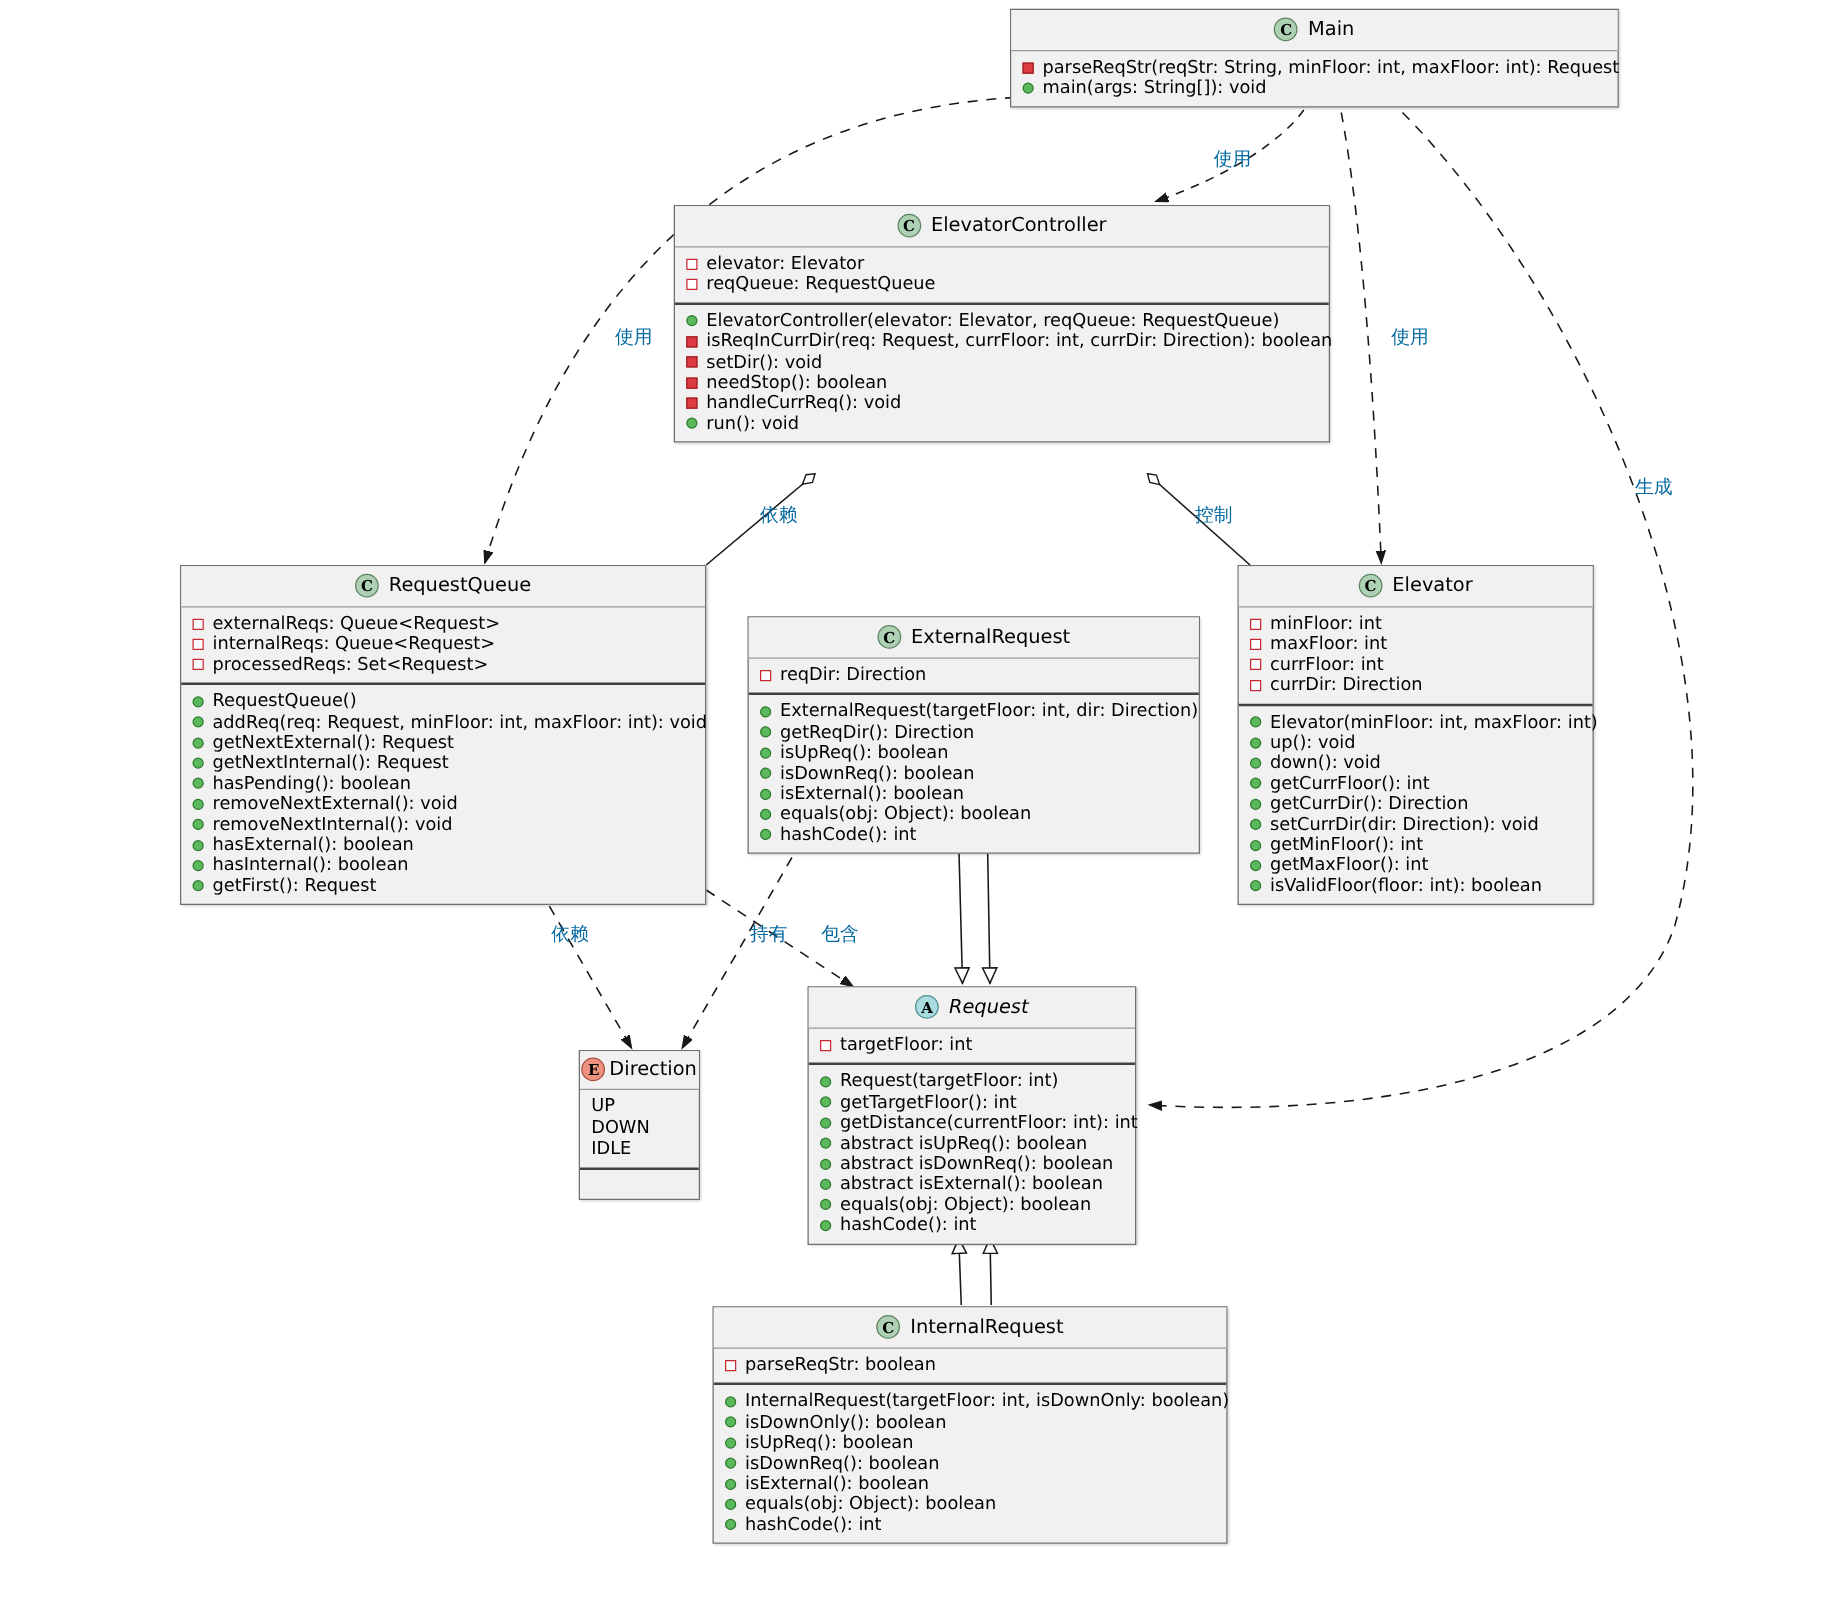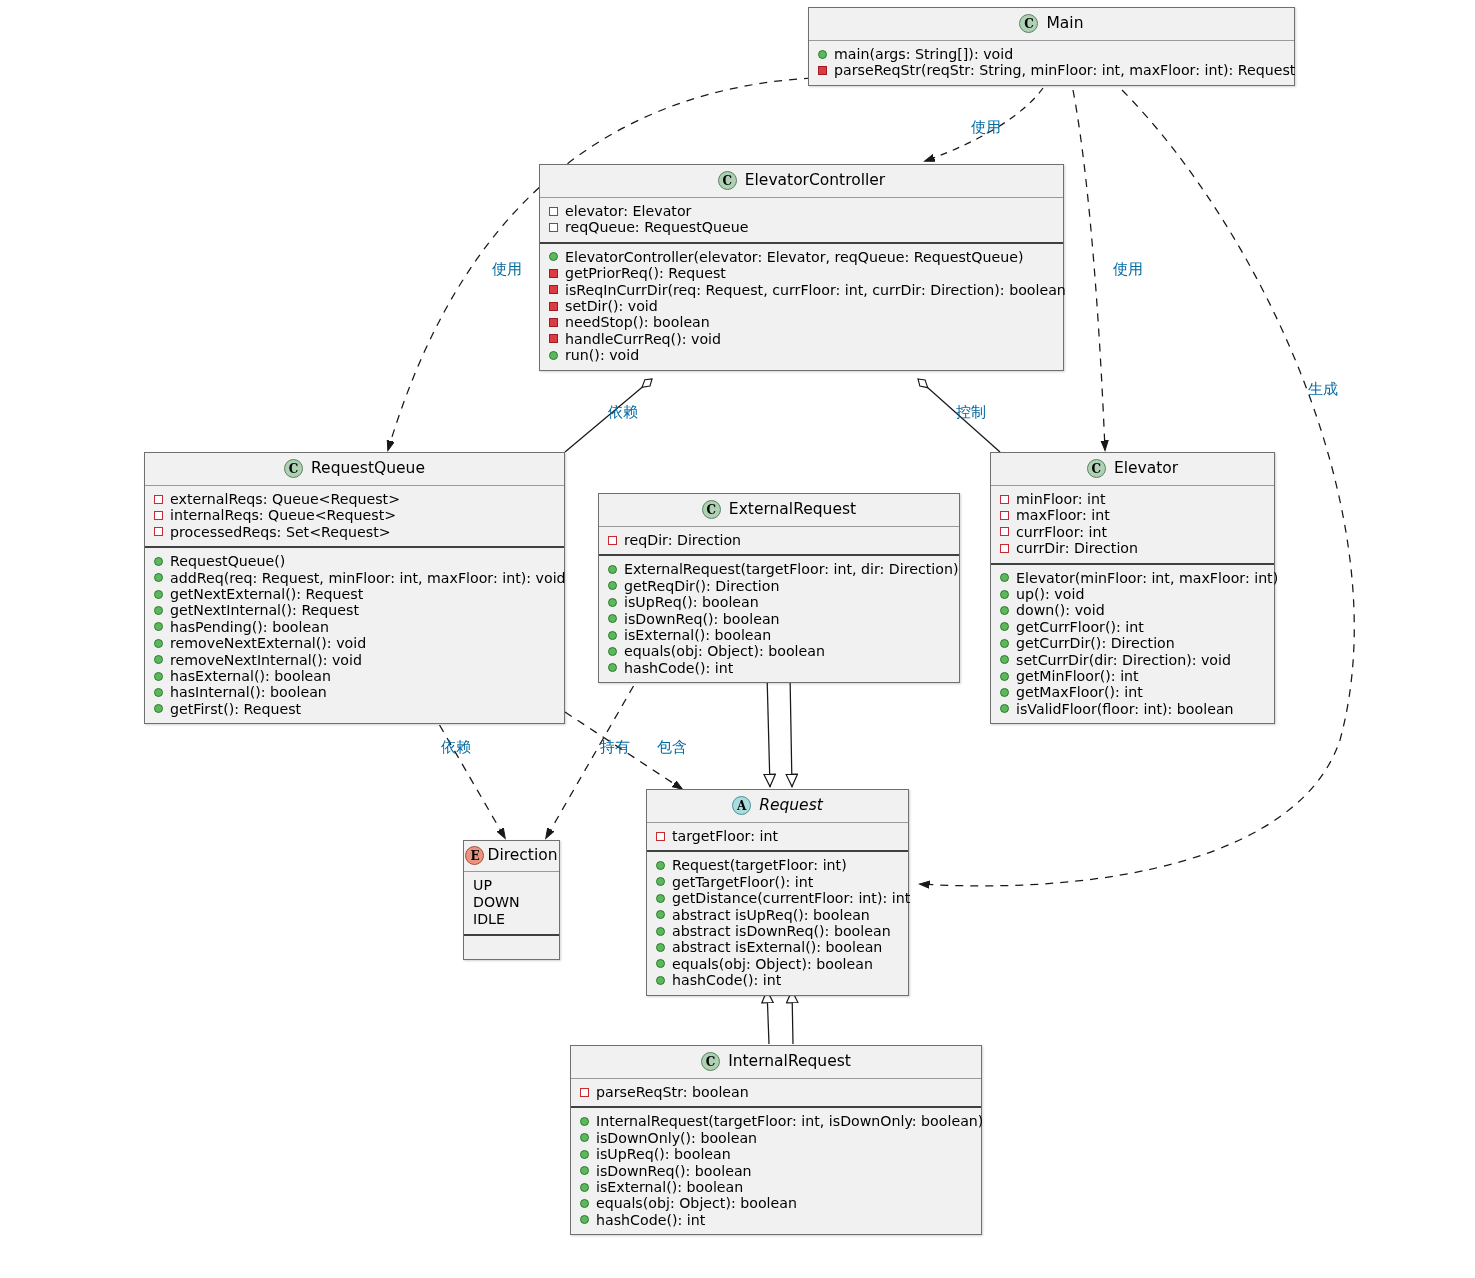--- a/index.html
+++ b/index.html
@@ -196,27 +196,27 @@
   <div class="edge-label" style="left:600px; top:740px;">持有</div>
   <div class="edge-label" style="left:657px; top:740px;">包含</div>
 
   <div class="uml-class" style="left:808px; top:7px; width:487px;">
     <div class="class-header">
       <span class="badge badge-class">C</span>
       <span class="class-title">Main</span>
     </div>
     <div class="compartment">
       <div class="member">
-        <span class="mk mk-pub-method"></span>
-        <span>main(args: String[]): void</span>
-      </div>
-      <div class="member">
         <span class="mk mk-priv-method"></span>
         <span>parseReqStr(reqStr: String, minFloor: int, maxFloor: int): Request</span>
       </div>
+      <div class="member">
+        <span class="mk mk-pub-method"></span>
+        <span>main(args: String[]): void</span>
+      </div>
     </div>
   </div>
 
   <div class="uml-class" style="left:539px; top:164px; width:525px;">
     <div class="class-header">
       <span class="badge badge-class">C</span>
       <span class="class-title">ElevatorController</span>
     </div>
     <div class="compartment">
       <div class="member">
@@ -225,24 +225,20 @@
       </div>
       <div class="member">
         <span class="mk mk-priv-field"></span>
         <span>reqQueue: RequestQueue</span>
       </div>
     </div>
     <div class="compartment">
       <div class="member">
         <span class="mk mk-pub-method"></span>
         <span>ElevatorController(elevator: Elevator, reqQueue: RequestQueue)</span>
-      </div>
-      <div class="member">
-        <span class="mk mk-priv-method"></span>
-        <span>getPriorReq(): Request</span>
       </div>
       <div class="member">
         <span class="mk mk-priv-method"></span>
         <span>isReqInCurrDir(req: Request, currFloor: int, currDir: Direction): boolean</span>
       </div>
       <div class="member">
         <span class="mk mk-priv-method"></span>
         <span>setDir(): void</span>
       </div>
       <div class="member">

